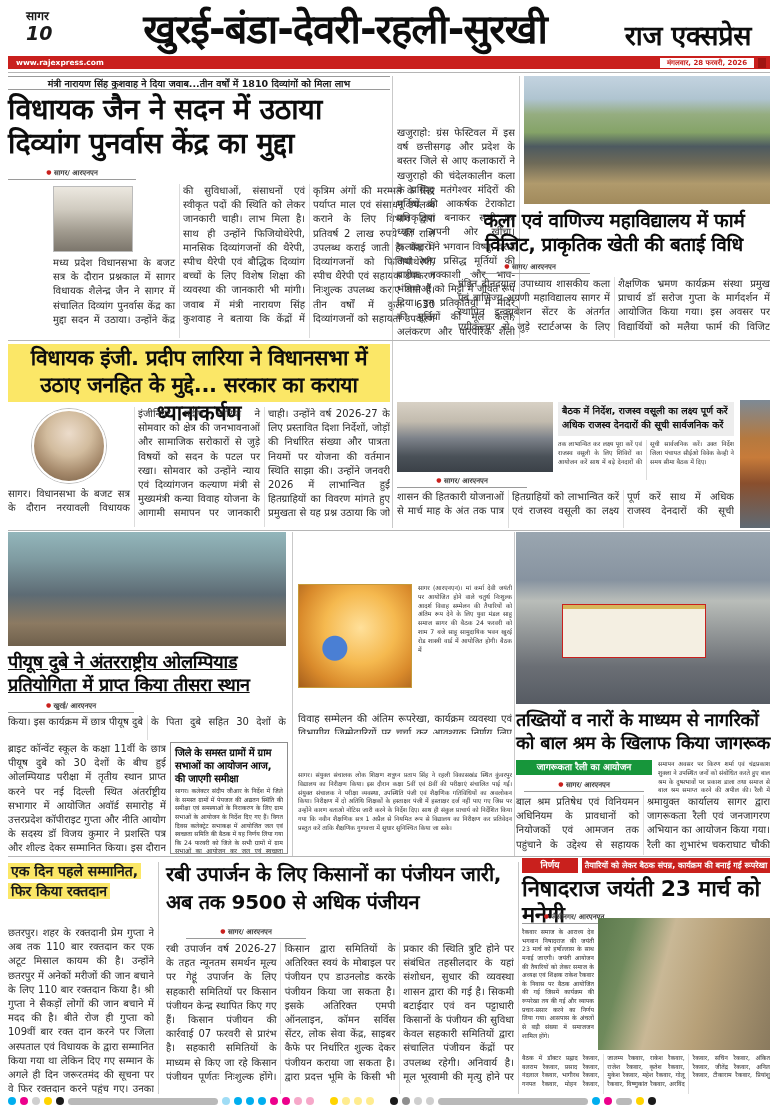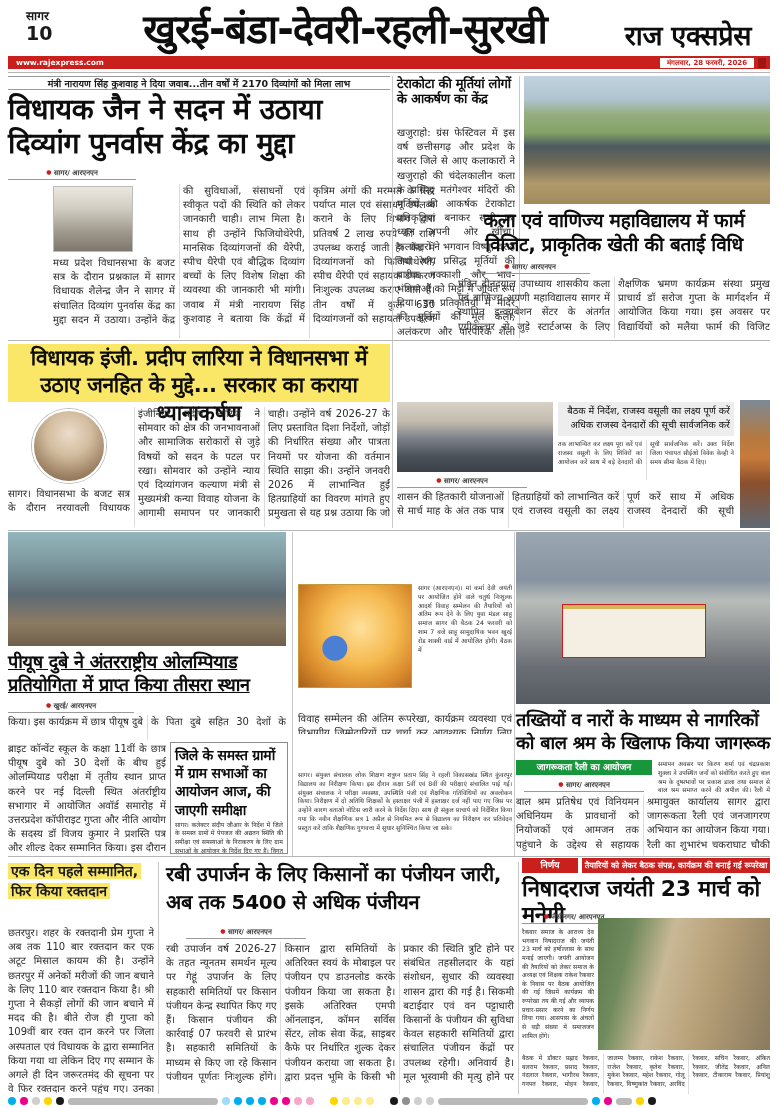--- a/index.html
+++ b/index.html
@@ -25,65 +25,64 @@
   .ph-strip{background:linear-gradient(180deg,#7d8a96 0%,#b5793f 30%,#c77b3a 45%,#8a4f2d 65%,#5f6a74 100%);}
   .ph-group{background:linear-gradient(180deg,#93b6bb 0%,#7e9aa0 25%,#5d6b74 55%,#8c7a62 80%,#6f604c 100%);}
   .ph-deity{background:radial-gradient(circle at 32% 62%,#4a7fd4 0 12px,rgba(0,0,0,0) 13px),
             radial-gradient(circle at 55% 42%,#ffe09a 0%,#f5b94f 42%,#d98a2b 72%,#a55e1c 100%);}
   .ph-rally{background:linear-gradient(180deg,#9aa6b0 0%,#8793a0 28%,#b9bdb9 40%,#6b6f75 78%,#565b63 100%);}
   .ph-rally:after{content:"";position:absolute;left:18%;top:42%;width:56%;height:30%;
             background:#f4efe2;border:1px solid #c9201d;box-shadow:inset 0 4px 0 #d7b65a;}
   .ph-nishad{background:linear-gradient(105deg,#5d7a4e 0%,#6f8a5c 18%,#c9b896 38%,#b7a078 62%,#8a7a5e 100%);}
   .tag-green{background:#17963b;color:#fff;font-weight:bold;font-size:9px;text-align:center;}
   .red-box{background:#c9201d;color:#fff;font-weight:bold;text-align:center;}
-  .sub-box{background:#ededed;font-weight:normal;font-size:9.5px;line-height:1.45;text-align:right;color:#111;}
+  .sub-box{background:#ededed;font-weight:bold;font-size:9.5px;line-height:1.45;text-align:left;color:#111;}
   .yellow-bg{background:#fbe767;}
   .yline{background:#fbe767;box-decoration-break:clone;-webkit-box-decoration-break:clone;padding:0 3px;}
   
   .marks{display:flex;align-items:center;gap:4px;}
   .mdot{width:8px;height:8px;border-radius:50%;flex:0 0 auto;}
   .mbar{height:7px;border-radius:4px;background:#b9b9b9;flex:0 0 auto;}
   .mc{background:#00aeef}.mm{background:#ec008c}.mg{background:#cfcfcf}.my{background:#ffd400}
   .mk{background:#1a1a1a}.mp{background:#f6a8c9}.myl{background:#ffec8f}.mcl{background:#9fdcf5}.mgd{background:#8f8f8f}
 </style>
 </head>
 <body>
 
 <div id="page">
 
   <div class="ab" style="left:26px;top:7px;width:60px;">
     <div style="font-size:12px;font-weight:bold;">सागर</div>
-    <div style="font-size:19px;font-weight:bold;line-height:1;">10</div>
+    <div style="font-size:19px;font-weight:bold;line-height:1;font-style:italic;">10</div>
   </div>
   <div class="ab hl" style="left:606px;top:16px;width:164px;font-size:27px;text-align:center;">राज एक्सप्रेस</div>
   <div class="ab hl" style="left:80px;top:0px;width:530px;height:54px;font-size:40px;text-align:center;letter-spacing:-1px;">खुरई-बंडा-देवरी-रहली-सुरखी</div>
 
   <div class="ab" style="left:8px;top:56px;width:762px;height:13px;background:#c9201d;">
     <span style="position:absolute;left:8px;top:0;color:#fff;font-size:7.5px;font-weight:bold;line-height:13px;">www.rajexpress.com</span>
     <span style="position:absolute;right:16px;top:1.5px;background:#fff;color:#c9201d;font-size:7px;font-weight:bold;
                  line-height:10px;padding:0 7px;">मंगलवार, 28 फरवरी, 2026</span>
     <span style="position:absolute;right:4px;top:1.5px;width:8px;height:10px;background:#a01512;"></span>
   </div>
   <div class="ab hline" style="left:8px;top:72px;width:762px;"></div>
 
   <div class="ab" style="left:8px;top:76px;width:382px;height:14px;border-top:1px solid #9a9a9a;border-bottom:1px solid #9a9a9a;
-       font-size:9.5px;font-weight:bold;text-align:center;line-height:13px;overflow:hidden;">मंत्री नारायण सिंह कुशवाह ने दिया जवाब...तीन वर्षों में 2170 दिव्यांगों को मिला लाभ</div>
+       font-size:9.5px;font-weight:bold;text-align:center;line-height:13px;overflow:hidden;">मंत्री नारायण सिंह कुशवाह ने दिया जवाब...तीन वर्षों में 1810 दिव्यांगों को मिला लाभ</div>
   <div class="ab hl" style="left:8px;top:93px;width:382px;height:72px;font-size:28.5px;line-height:1.2;">विधायक जैन ने सदन में उठाया दिव्यांग पुनर्वास केंद्र का मुद्दा</div>
   <div class="ab by" style="left:8px;top:168px;width:128px;">
     <span class="dot">●</span>
     <span>सागर/ आरएनएन</span>
   </div>
   <div class="ab bt c3" style="left:8px;top:184px;width:382px;height:154px;margin-left:45px;">
     <div class="ph ph-portrait" style="width:78px;height:64px;margin:2px 0 4px 0;border:1px solid #bbb;"></div>
     <span>मध्य प्रदेश विधानसभा के बजट सत्र के दौरान प्रश्नकाल में सागर विधायक शैलेन्द्र जैन ने सागर में संचालित दिव्यांग पुनर्वास केंद्र का मुद्दा सदन में उठाया। उन्होंने केंद्र की सुविधाओं, संसाधनों एवं स्वीकृत पदों की स्थिति को लेकर जानकारी चाही। लाभ मिला है। साथ ही उन्होंने फिजियोथेरेपी, मानसिक दिव्यांगजनों की थैरेपी, स्पीच थैरेपी एवं बौद्धिक दिव्यांग बच्चों के लिए विशेष शिक्षा की व्यवस्था की जानकारी भी मांगी। जवाब में मंत्री नारायण सिंह कुशवाह ने बताया कि केंद्रों में कृत्रिम अंगों की मरम्मत के लिए पर्याप्त माल एवं संसाधन उपलब्ध कराने के लिए विभाग द्वारा प्रतिवर्ष 2 लाख रुपये की राशि उपलब्ध कराई जाती है। केंद्र में दिव्यांगजनों को फिजियोथेरेपी, स्पीच थैरेपी एवं सहायक उपकरण निःशुल्क उपलब्ध कराए जाते हैं। तीन वर्षों में कुल 630 दिव्यांगजनों को सहायता उपकरण वितरित किए गए तथा अब तक कुल 1270 दिव्यांगजन हितग्राहियों को योजनाओं का लाभ मिला है। मंत्री ने बताया कि दिव्यांगजनों के उपचार एवं पुनर्वास के लिए शासन स्तर से निरंतर प्रयास किए जा रहे हैं तथा केंद्र के सुदृढ़ीकरण के लिए प्रस्ताव स्वीकृत किया गया है।</span>
   </div>
 
   <div class="ab vline" style="left:392px;top:76px;height:452px;"></div>
 
-  <div class="ab hl" style="left:397px;top:76px;width:118px;height:46px;font-size:13px;line-height:1.18;">टेराकोटा की मूर्तियां लोगों के आकर्षण का केंद्र</div>
   <div class="ab bt" style="left:397px;top:126px;width:118px;height:212px;">खजुराहो: ग्रंस फेस्टिवल में इस वर्ष छत्तीसगढ़ और प्रदेश के बस्तर जिले से आए कलाकारों ने खजुराहो की चंदेलकालीन कला के प्रसिद्ध मतंगेश्वर मंदिरों की मूर्तियों की आकर्षक टेराकोटा प्रतिकृतियां बनाकर सभी का ध्यान अपनी ओर खींचा। कलाकारों ने भगवान विष्णु, वराह तथा अन्य प्रसिद्ध मूर्तियों की बारीक नक्काशी और भाव-भंगिमाओं को मिट्टी में जीवंत रूप दिया। इन प्रतिकृतियों में मंदिर की मूर्तियों की मूल कला, अलंकरण और पारंपरिक शैली को बेहद खूबसूरती से उकेरा गया है। प्रमुख कलाकार नरेंद्र मिश्रा ने बताया, हम मंदिर की मूर्तियों की यह कलाकृति बचपन से बनाते आ रहे हैं। यह हमारी परंपरा से जुड़ी कला है। खजुराहो की मूर्तियां हमें प्रेरणा देती हैं, इसलिए हमने उनकी टेराकोटा प्रतिकृतियां तैयार की हैं।</div>
 
   <div class="ab vline" style="left:519px;top:76px;height:262px;"></div>
 
   <div class="ab ph ph-field" style="left:524px;top:76px;width:246px;height:128px;"></div>
   <div class="ab hl" style="left:458px;top:208px;width:312px;height:50px;font-size:19px;line-height:1.28;text-align:center;">कला एवं वाणिज्य महाविद्यालय में फार्म विजिट, प्राकृतिक खेती की बताई विधि</div>
   <div class="ab by" style="left:470px;top:262px;width:120px;">
     <span class="dot">●</span>
     <span>सागर/ आरएनएन</span>
   </div>
@@ -112,21 +111,21 @@
   <div class="ab ph ph-group" style="left:8px;top:532px;width:278px;height:114px;"></div>
   <div class="ab hl" style="left:8px;top:650px;width:278px;height:48px;font-size:18px;line-height:1.28;text-decoration:underline;">पीयूष दुबे ने अंतरराष्ट्रीय ओलम्पियाड प्रतियोगिता में प्राप्त किया तीसरा स्थान</div>
   <div class="ab by" style="left:8px;top:701px;width:126px;">
     <span class="dot">●</span>
     <span>खुरई/ आरएनएन</span>
   </div>
   <div class="ab bt c2" style="left:8px;top:715px;width:278px;height:25px;">किया। इस कार्यक्रम में छात्र पीयूष दुबे के पिता दुबे सहित 30 देशों के विद्यालयों में अन्य शिक्षक, छात्र, अभिभावक उपस्थित रहे।</div>
   <div class="ab bt" style="left:8px;top:742px;width:158px;height:112px;">ब्राइट कॉन्वेंट स्कूल के कक्षा 11वीं के छात्र पीयूष दुबे को 30 देशों के बीच हुई ओलम्पियाड परीक्षा में तृतीय स्थान प्राप्त करने पर नई दिल्ली स्थित अंतर्राष्ट्रीय सभागार में आयोजित अवॉर्ड समारोह में उत्तरप्रदेश कॉपीराइट गुप्ता और नीति आयोग के सदस्य डॉ विजय कुमार ने प्रशस्ति पत्र और शील्ड देकर सम्मानित किया। इस दौरान स्कूल प्राचार्य सिस्टर जॉनसी और शिक्षिका वंदना शुक्ला को भी सम्मानित किया गया। प्राचार्य सिस्टर जॉनसी ने कहा कि जितना महत्व अंग्रेजी का है उतना ही महत्व हिंदी का भी है, हम अपने छात्रों को जहां आधुनिक विषय आर्टिफिशियल इंटेलिजेंस और कंप्यूटर के बारे में पढ़ाते हैं वहीं मातृभाषा हिंदी को भी इतना ही महत्व देते हैं। छात्र के नगर आगमन पर प्राचार्य सहित विद्यालय स्टाफ ने पीयूष को सम्मानित किया।</div>
 
   <div class="ab" style="left:170px;top:742px;width:118px;height:112px;border:1px solid #8c8c8c;padding:3px 4px;overflow:hidden;">
-    <div class="hl" style="font-size:14px;line-height:1.3;margin-bottom:2px;">जिले के समस्त ग्रामों में ग्राम सभाओं का आयोजन आज, की जाएगी समीक्षा</div>
+    <div class="hl" style="font-size:10px;line-height:1.3;margin-bottom:2px;">जिले के समस्त ग्रामों में ग्राम सभाओं का आयोजन आज, की जाएगी समीक्षा</div>
     <div class="bt" style="font-size:6.1px;height:78px;">सागर। कलेक्टर संदीप जीआर के निर्देश में जिले के समस्त ग्रामों में पेयजल की अद्यतन स्थिति की समीक्षा एवं समस्याओं के निराकरण के लिए ग्राम सभाओं के आयोजन के निर्देश दिए गए हैं। विगत दिवस कलेक्ट्रेट सभाकक्ष में आयोजित जल एवं स्वच्छता समिति की बैठक में यह निर्णय लिया गया कि 24 फरवरी को जिले के सभी ग्रामों में ग्राम सभाओं का आयोजन कर जल एवं स्वच्छता समिति की बैठक आयोजित की जाएगी। बैठक में पेयजल संबंधी समस्याओं की समीक्षा की जाएगी।</div>
   </div>
 
   <div class="ab vline" style="left:292px;top:532px;height:324px;"></div>
 
   <div class="ab ph ph-deity" style="left:298px;top:584px;width:114px;height:104px;border:1px solid #c59a3a;"></div>
   <div class="ab bt" style="left:418px;top:584px;width:94px;height:126px;font-size:6.2px;">सागर (आरएनएन)। मां कर्मा देवी जयंती पर आयोजित होने वाले चतुर्थ निःशुल्क आदर्श विवाह सम्मेलन की तैयारियों को अंतिम रूप देने के लिए युवा मंडल साहू समाज सागर की बैठक 24 फरवरी को शाम 7 बजे साहू सामुदायिक भवन खुरई रोड शास्त्री वार्ड में आयोजित होगी। बैठक में</div>
   <div class="ab bt" style="left:298px;top:712px;width:214px;height:22px;">विवाह सम्मेलन की अंतिम रूपरेखा, कार्यक्रम व्यवस्था एवं विभागीय जिम्मेदारियों पर चर्चा कर आवश्यक निर्णय लिए जाएंगे। स्वेच्छा से उचित सहमति देने वाले समाजजन बैठक में भोजन कर सकते हैं या पूर्व सूचना दे सकते हैं। आयोजकों ने सभी से अपील की है कि कार्यक्रम के लिए निश्चित समय पर समाजजन अधिक से अधिक संख्या में उपस्थित रहकर आयोजन सफल बनाएं।</div>
 
   <div class="ab bt" style="left:298px;top:771px;width:214px;height:84px;font-size:6.2px;">सागर। संयुक्त संचालक लोक शिक्षण शत्रुघ्न प्रताप सिंह ने रहली विकासखंड स्थित कुंवरपुर विद्यालय का निरीक्षण किया। इस दौरान कक्षा 5वीं एवं 8वीं की परीक्षाएं संचालित पाई गईं। संयुक्त संचालक ने परीक्षा व्यवस्था, उपस्थिति पंजी एवं शैक्षणिक गतिविधियों का अवलोकन किया। निरीक्षण में दो अतिथि शिक्षकों के हस्ताक्षर पंजी में हस्ताक्षर दर्ज नहीं पाए गए जिस पर उन्होंने कारण बताओ नोटिस जारी करने के निर्देश दिए। साथ ही संकुल प्राचार्य को निर्देशित किया गया कि नवीन शैक्षणिक सत्र 1 अप्रैल से नियमित रूप से विद्यालय का निरीक्षण कर प्रतिवेदन प्रस्तुत करें ताकि शैक्षणिक गुणवत्ता में सुधार सुनिश्चित किया जा सके।</div>
@@ -143,21 +142,21 @@
   <div class="ab bt" style="left:658px;top:760px;width:112px;height:32px;font-size:6.2px;">समापन अवसर पर किरण शर्मा एवं चंद्रप्रकाश शुक्ला ने उपस्थित जनों को संबोधित करते हुए बाल श्रम के दुष्प्रभावों पर प्रकाश डाला तथा समाज से बाल श्रम समाप्त करने की अपील की। रैली में शामिल</div>
   <div class="ab bt c2" style="left:516px;top:795px;width:254px;height:60px;">बाल श्रम प्रतिषेध एवं विनियमन अधिनियम के प्रावधानों को नियोजकों एवं आमजन तक पहुंचाने के उद्देश्य से सहायक श्रमायुक्त कार्यालय सागर द्वारा जागरूकता रैली एवं जनजागरण अभियान का आयोजन किया गया। रैली का शुभारंभ चकराघाट चौकी से बाल कल्याण समिति की अध्यक्ष किरण शर्मा एवं श्रम पदाधिकारियों के द्वारा किया गया। रैली चकराघाट चौकी से कटरा मस्जिद होते हुए तीन बत्ती पहुंची तथा चकराघाट चौकी पर आकर समाप्त हुई। प्रतिभागियों ने बैनर, तख्तियों एवं नारों के माध्यम से नागरिकों को बाल श्रम के खिलाफ जागरूक किया और बाल श्रमिकों को नियोजित न करने का संदेश दिया। इस आयोजन को सफल बनाने में बाल कल्याण समिति, किशोर न्याय बोर्ड, चाइल्ड लाइन, विभिन्न एनजीओ के पदाधिकारियों तथा सहायक श्रमायुक्त कार्यालय के अधिकारियों एवं कर्मचारियों का सहयोग रहा। अंत में प्रभारी सहायक श्रम पदाधिकारी पीके जैन ने सभी सहभागियों के प्रति आभार व्यक्त किया।</div>
 
   <div class="ab hline" style="left:8px;top:856px;width:762px;"></div>
 
   <div class="ab" style="left:8px;top:862px;width:150px;height:60px;font-size:14px;font-weight:bold;line-height:1.4;overflow:hidden;"><span class="yline">एक दिन पहले सम्मानित, फिर किया रक्तदान</span></div>
   <div class="ab bt" style="left:8px;top:926px;width:146px;height:168px;">छतरपुर। शहर के रक्तदानी प्रेम गुप्ता ने अब तक 110 बार रक्तदान कर एक अटूट मिसाल कायम की है। उन्होंने छतरपुर में अनेकों मरीजों की जान बचाने के लिए 110 बार रक्तदान किया है। श्री गुप्ता ने सैकड़ों लोगों की जान बचाने में मदद की है। बीते रोज ही गुप्ता को 109वीं बार रक्त दान करने पर जिला अस्पताल एवं विधायक के द्वारा सम्मानित किया गया था लेकिन दिए गए सम्मान के अगले ही दिन जरूरतमंद की सूचना पर वे फिर रक्तदान करने पहुंच गए। उनका कहना है कि रक्तदान से बड़ा कोई पुण्य नहीं है, जब तक शरीर साथ देगा वे जरूरतमंदों के लिए रक्तदान करते रहेंगे। इसी सोच के साथ उन्होंने जरूरत पड़ने पर यह कार्य के लिए आगे आते रहे।</div>
 
   <div class="ab vline" style="left:158px;top:862px;height:232px;"></div>
 
-  <div class="ab hl" style="left:166px;top:860px;width:348px;height:62px;font-size:20px;line-height:1.4;">रबी उपार्जन के लिए किसानों का पंजीयन जारी, अब तक 5400 से अधिक पंजीयन</div>
+  <div class="ab hl" style="left:166px;top:860px;width:348px;height:62px;font-size:20px;line-height:1.4;">रबी उपार्जन के लिए किसानों का पंजीयन जारी, अब तक 9500 से अधिक पंजीयन</div>
   <div class="ab by" style="left:186px;top:927px;width:120px;">
     <span class="dot">●</span>
     <span>सागर/ आरएनएन</span>
   </div>
   <div class="ab bt c3" style="left:166px;top:942px;width:348px;height:152px;">रबी उपार्जन वर्ष 2026-27 के तहत न्यूनतम समर्थन मूल्य पर गेहूं उपार्जन के लिए सहकारी समितियों पर किसान पंजीयन केन्द्र स्थापित किए गए हैं। किसान पंजीयन की कार्रवाई 07 फरवरी से प्रारंभ है। सहकारी समितियों के माध्यम से किए जा रहे किसान पंजीयन पूर्णतः निःशुल्क होंगे। किसान द्वारा समितियों के अतिरिक्त स्वयं के मोबाइल पर पंजीयन एप डाउनलोड करके पंजीयन किया जा सकता है। इसके अतिरिक्त एमपी ऑनलाइन, कॉमन सर्विस सेंटर, लोक सेवा केंद्र, साइबर कैफे पर निर्धारित शुल्क देकर पंजीयन कराया जा सकता है। द्वारा प्रदत्त भूमि के किसी भी प्रकार की स्थिति त्रुटि होने पर संबंधित तहसीलदार के यहां संशोधन, सुधार की व्यवस्था शासन द्वारा की गई है। सिकमी बटाईदार एवं वन पट्टाधारी किसानों के पंजीयन की सुविधा केवल सहकारी समितियों द्वारा संचालित पंजीयन केंद्रों पर उपलब्ध रहेगी। अनिवार्य है। मूल भूस्वामी की मृत्यु होने पर वैध वारिस के नाम भूमि का नामांतरण होने पर वारिस के नाम से पंजीयन किया जा सकेगा। अब तक जिले में 6900 से अधिक किसानों द्वारा पंजीयन कराया जा चुका है। किसान अंतिम तिथि का इंतजार न करते हुए समय सीमा में पंजीयन कराएं ताकि उपार्जन के समय किसी प्रकार की असुविधा न हो।</div>
 
   <div class="ab vline" style="left:518px;top:862px;height:232px;"></div>
 
   <div class="ab red-box" style="left:522px;top:858px;width:56px;height:15px;font-size:9px;line-height:15px;">निर्णय</div>
   <div class="ab red-box" style="left:582px;top:858px;width:188px;height:15px;font-size:8px;line-height:15px;overflow:hidden;">तैयारियों को लेकर बैठक संपन्न, कार्यक्रम की बनाई गई रूपरेखा</div>

